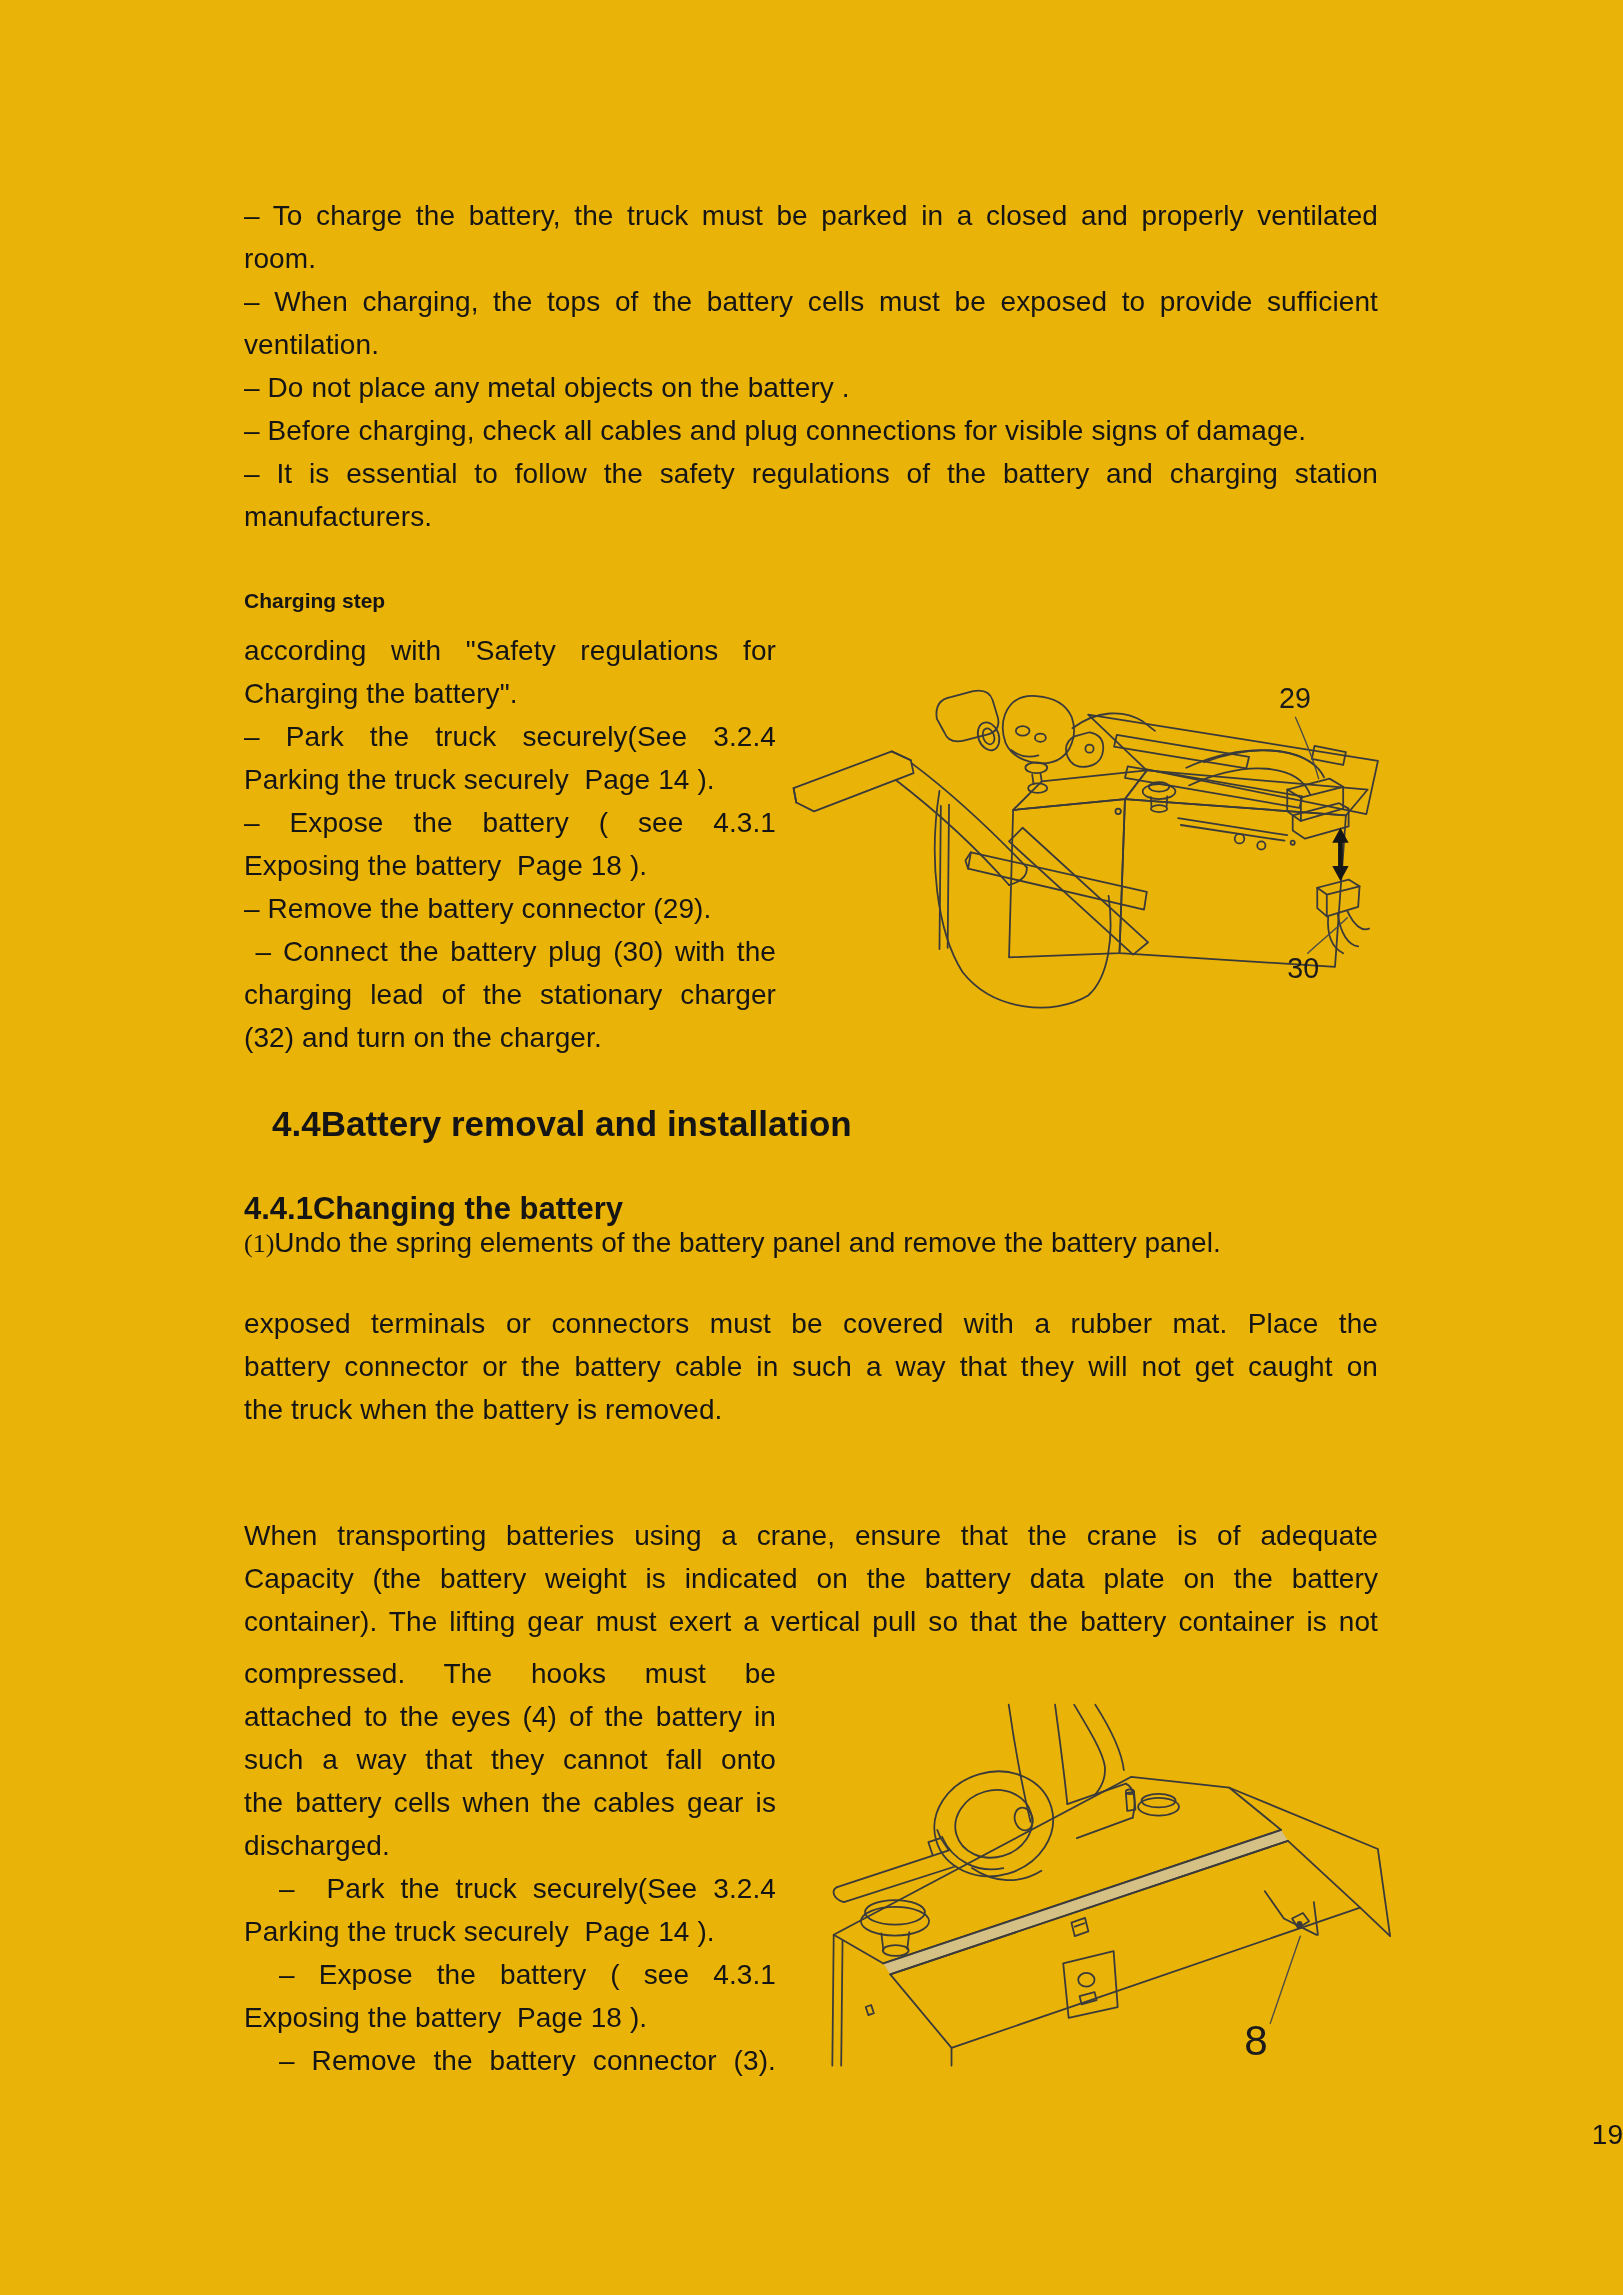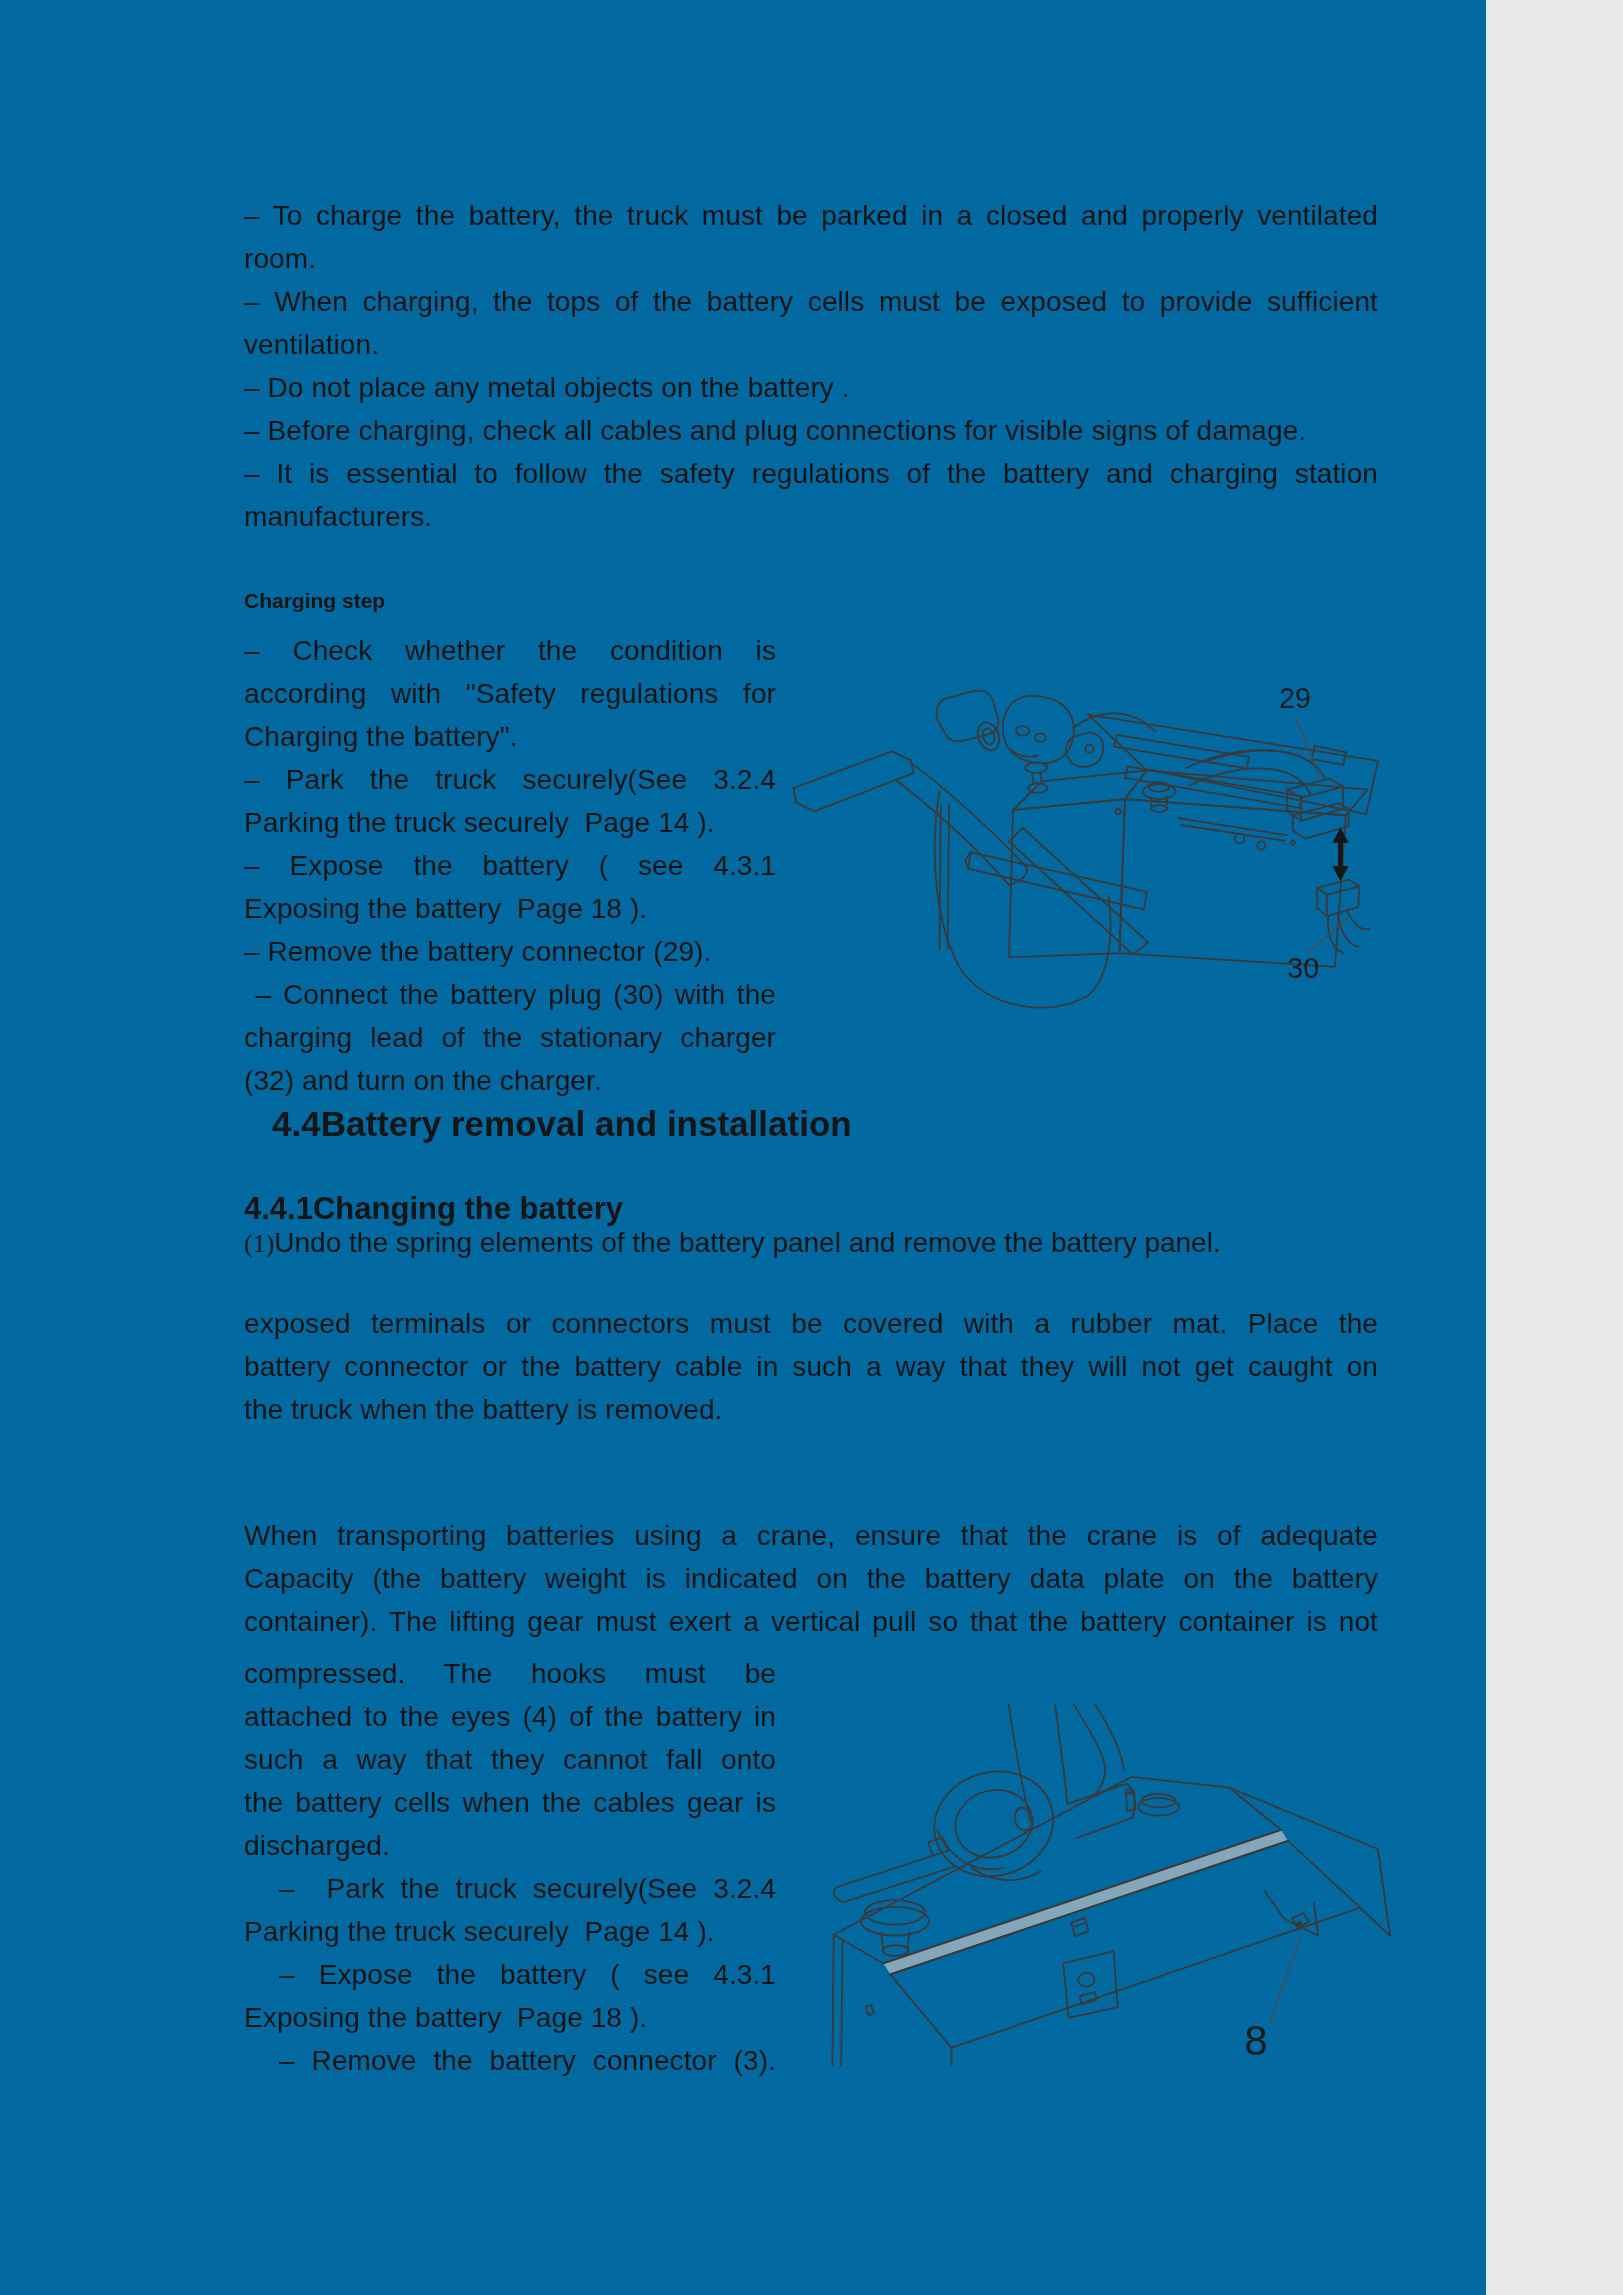--- a/index.html
+++ b/index.html
@@ -1,19 +1,19 @@
 <!DOCTYPE html>
 <html style="font-size:11px"><head>
 <meta charset="utf-8">
 <style>
   html,body { margin:0; padding:0; background:#e8e8e8; }
   .page {
     position:relative;
-    width:1486px; height:2295px;
-    background:#0369a1;
+    width:1623px; height:2295px;
+    background:#eab308;
     font-family:"Liberation Sans", sans-serif;
     color:#151515;
     overflow:hidden;
   }
   .block { position:absolute; }
   .ln {
     font-size:28px;
     line-height:43px;
     white-space:pre-wrap;
     letter-spacing:0.1px;
@@ -45,21 +45,20 @@
     <div class="ln j">– When charging, the tops of the battery cells must be exposed to provide sufficient</div>
     <div class="ln">ventilation.</div>
     <div class="ln">– Do not place any metal objects on the battery .</div>
     <div class="ln">– Before charging, check all cables and plug connections for visible signs of damage.</div>
     <div class="ln j">– It is essential to follow the safety regulations of the battery and charging station</div>
     <div class="ln">manufacturers.</div>
   </div>
 
   <div class="block w-narrow" style="top:579px">
     <div class="h-charging">Charging step</div>
-    <div class="ln j">– Check whether the condition is</div>
     <div class="ln j">according with "Safety regulations for</div>
     <div class="ln">Charging the battery".</div>
     <div class="ln j">– Park the truck securely(See 3.2.4</div>
     <div class="ln">Parking the truck securely&nbsp; Page 14 ).</div>
     <div class="ln j">– Expose the battery ( see 4.3.1</div>
     <div class="ln">Exposing the battery&nbsp; Page 18 ).</div>
     <div class="ln">– Remove the battery connector (29).</div>
     <div class="ln j">&nbsp;– Connect the battery plug (30) with the</div>
     <div class="ln j">charging lead of the stationary charger</div>
     <div class="ln">(32) and turn on the charger.</div>

